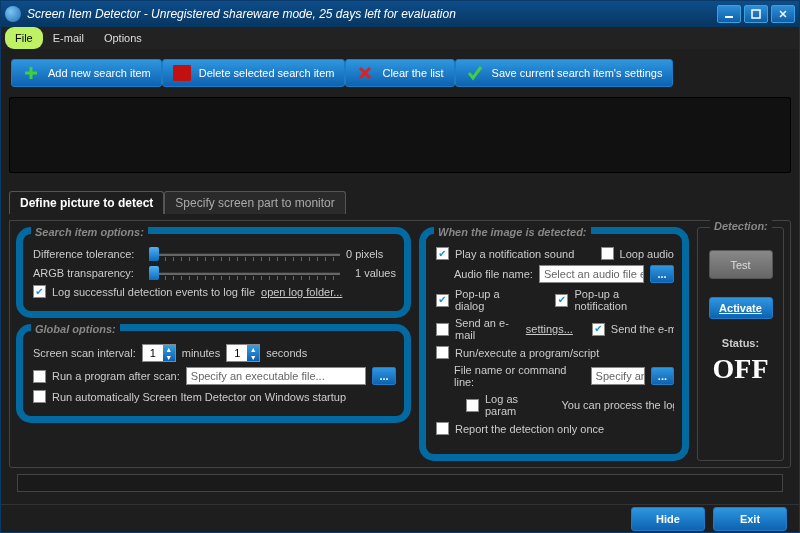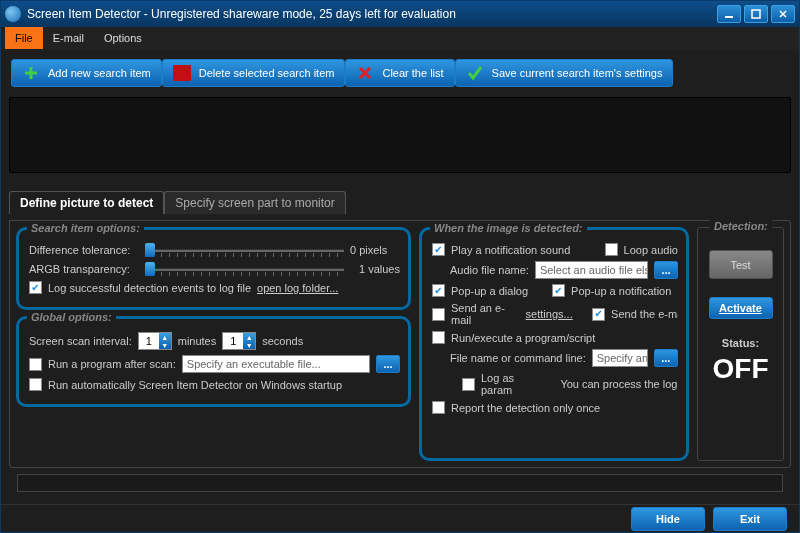--- a/index.html
+++ b/index.html
@@ -1,39 +1,39 @@
 <!DOCTYPE html>
 <html><head>
 <meta charset="utf-8">
 <style>
 * { box-sizing: border-box; margin: 0; padding: 0; font-family: Tahoma, Arial, sans-serif; font-size: 11px; }
 body { background: #000; width: 800px; height: 533px; overflow: hidden; }
 .window { width: 800px; height: 533px; background: #1a1a1a; border: 1px solid #0a3a6a; display: flex; flex-direction: column; }
 .titlebar { height: 26px; background: linear-gradient(#0e4d8a, #073660); display: flex; align-items: center; padding: 0 4px; color: #fff; }
 .titlebar-icon { width: 16px; height: 16px; margin-right: 6px; background: radial-gradient(circle at 35% 35%, #7ec4f0, #1a6db5); border-radius: 50%; }
-.titlebar-text { flex: 1; font-size: 12px; }
+.titlebar-text { flex: 1; font-size: 12px; font-style: italic; }
 .titlebar-btns { display: flex; gap: 3px; }
 .tbtn { width: 24px; height: 18px; background: linear-gradient(#2d8fd6, #0d5fa8); border: 1px solid #3aa0e0; border-radius: 2px; display: flex; align-items: center; justify-content: center; cursor: pointer; }
 .tbtn svg { width: 10px; height: 10px; }
 .menubar { height: 22px; background: #222; display: flex; align-items: stretch; padding-left: 4px; color: #ddd; }
 .menu-item { padding: 0 10px; display: flex; align-items: center; cursor: pointer; }
-.menu-item.active { background: #f97316; color: #000; }
+.menu-item.active { background: #bef264; color: #000; border-radius: 9px; }
 .content { flex: 1; background: #1e1e1e; padding: 6px 8px; display: flex; flex-direction: column; gap: 6px; }
 .toolbar { display: flex; padding: 4px 2px; }
 .tool-btn { height: 28px; background: linear-gradient(#2f96e0, #0d63b0); border: 1px solid #1d7cc9; border-radius: 3px; color: #fff; display: flex; align-items: center; padding: 0 10px; gap: 8px; cursor: pointer; font-size: 12px; }
 .tool-icon { width: 18px; height: 16px; display: flex; align-items: center; justify-content: center; }
 .listbox { height: 76px; background: #111; border: 1px solid #000; border-radius: 2px; }
 .tabs { display: flex; }
 .tab { padding: 4px 10px; background: #2a2a2a; color: #aaa; border: 1px solid #555; border-bottom: none; border-radius: 3px 3px 0 0; cursor: pointer; font-size: 12px; margin-top: 12px; }
 .tab.active { background: #1e1e1e; color: #fff; font-weight: bold; }
 .panels { flex: 1; display: flex; gap: 8px; border: 1px solid #444; border-radius: 0 3px 3px 3px; padding: 6px; background: #1e1e1e; }
 .col-left { width: 395px; display: flex; flex-direction: column; gap: 6px; }
 .col-mid { width: 270px; }
 .col-right { flex: 1; }
-.group { border: 3px solid #0369a1; border-radius: 10px; padding: 8px 8px 8px 10px; position: relative; }
+.group { border: 7px solid #0369a1; border-radius: 15px; padding: 8px 8px 8px 10px; position: relative; }
 .group-title { position: absolute; top: -8px; left: 8px; background: #1e1e1e; padding: 0 4px; color: #888; font-style: italic; font-weight: bold; }
 .row { display: flex; align-items: center; gap: 6px; margin: 5px 0; color: #ccc; }
 .label { color: #ccc; }
 .slider-wrap { flex: 1; display: flex; align-items: center; }
 .slider { flex: 1; height: 14px; position: relative; }
 .slider-track { position: absolute; top: 6px; left: 0; right: 0; height: 3px; background: #666; border-top: 1px solid #333; }
 .slider-thumb { position: absolute; top: 0; left: 0; width: 10px; height: 14px; background: linear-gradient(#4db2f0, #0d6bc0); border-radius: 2px; }
 .slider-ticks { position: absolute; top: 10px; left: 0; right: 0; height: 4px; background: repeating-linear-gradient(90deg, #666 0 1px, transparent 1px 8px); }
 .checkbox { width: 13px; height: 13px; background: #fff; border: 1px solid #888; display: inline-flex; align-items: center; justify-content: center; cursor: pointer; flex-shrink: 0; }
 .checkbox.checked::after { content: "✔"; color: #1a8fe0; font-size: 10px; line-height: 10px; }
@@ -41,21 +41,21 @@
 .spin { width: 34px; height: 18px; background: #fff; border: 1px solid #888; display: flex; }
 .spin-val { flex: 1; display: flex; align-items: center; justify-content: center; color: #000; }
 .spin-btns { width: 12px; display: flex; flex-direction: column; background: linear-gradient(#3a9fe0,#0a60b0); }
 .spin-btns div { flex: 1; display: flex; align-items: center; justify-content: center; color: #fff; font-size: 7px; cursor: pointer; }
 .textbox { background: #fff; border: 1px solid #888; height: 18px; display: flex; align-items: center; padding: 0 4px; color: #666; overflow: hidden; white-space: nowrap; }
 .browse-btn { width: 24px; height: 18px; background: linear-gradient(#2f96e0,#0d63b0); border: 1px solid #1d7cc9; border-radius: 2px; display: flex; align-items: center; justify-content: center; color: #fff; cursor: pointer; font-weight: bold; }
 .right-box { border: 1px solid #444; border-radius: 3px; padding: 8px; position: relative; text-align: center; height: 100%; }
 .btn-gray { width: 64px; height: 29px; background: linear-gradient(#888,#666); border: 1px solid #555; border-radius: 3px; color: #ddd; cursor: pointer; margin: 6px auto; display: block; }
 .btn-blue { width: 64px; height: 22px; background: linear-gradient(#2f96e0,#0d63b0); border: 1px solid #1d7cc9; border-radius: 3px; color: #fff; cursor: pointer; margin: 18px auto; display: block; font-weight: bold; text-decoration: underline; }
 .status-label { color: #ccc; font-weight: bold; margin-top: 14px; }
-.status-value { color: #fff; font-size: 28px; font-weight: bold; margin-top: 4px; }
+.status-value { color: #fff; font-size: 28px; font-weight: bold; margin-top: 4px; font-family: Liberation Serif, serif; }
 .footer { height: 28px; background: #1e1e1e; border-top: 1px solid #333; display: flex; justify-content: flex-end; align-items: center; gap: 8px; padding: 0 12px; }
 .footer-btn { width: 74px; height: 24px; background: linear-gradient(#2f96e0,#0d63b0); border: 1px solid #1d7cc9; border-radius: 3px; color: #fff; cursor: pointer; font-weight: bold; }
 .statusbar { height: 18px; background: #1a1a1a; border: 1px solid #444; margin: 0 8px 6px; }
 </style>
 </head>
 <body>
 
 <div class="window">
   <div class="titlebar">
     <div class="titlebar-icon"></div>

